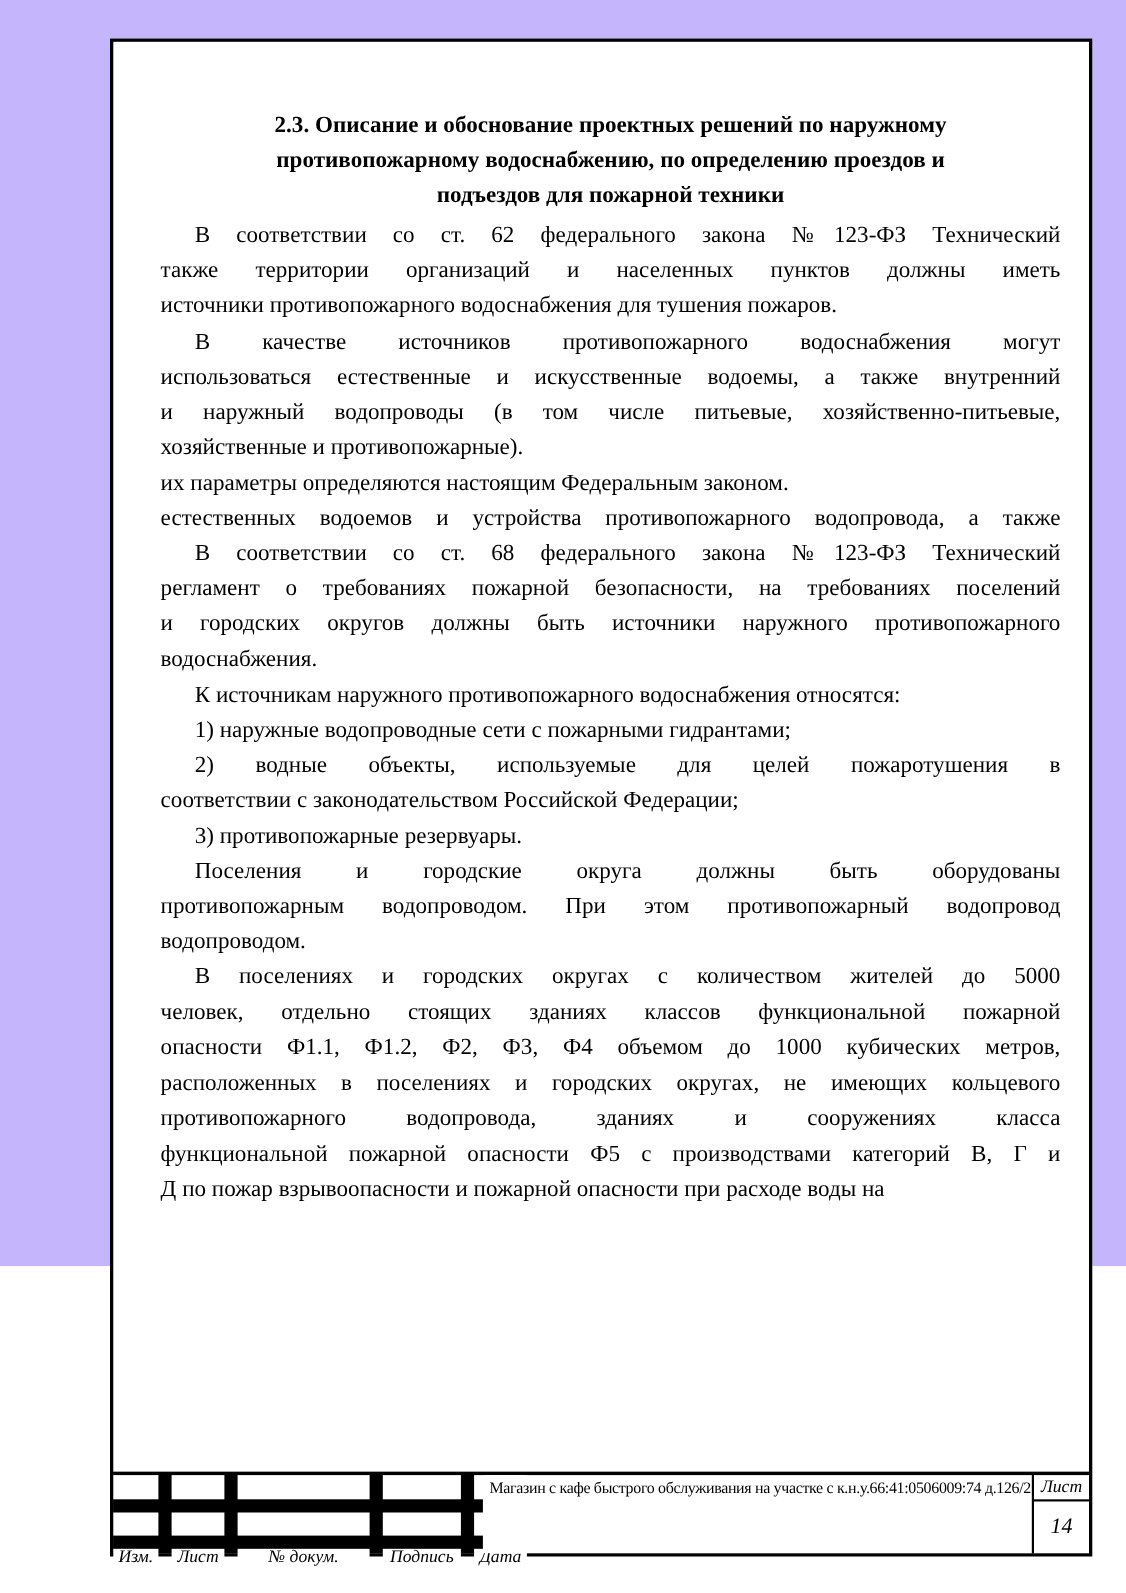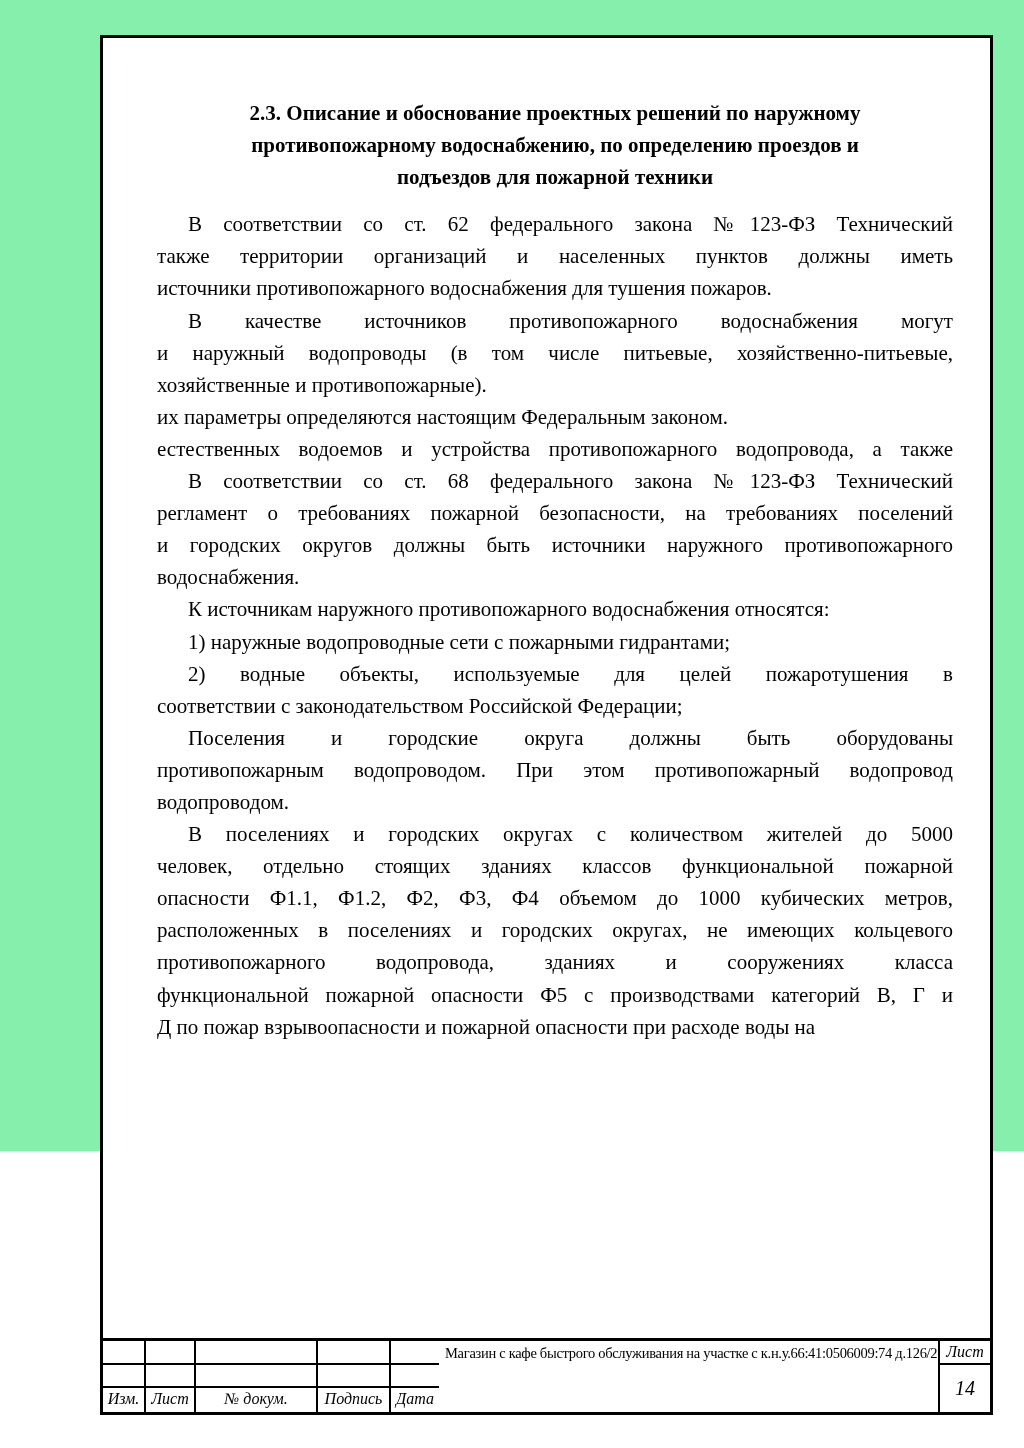--- a/index.html
+++ b/index.html
@@ -9,21 +9,21 @@
     width: 1024px;
     height: 1448px;
     overflow: hidden;
     font-family: "Liberation Serif", "DejaVu Serif", serif;
     color: #000;
   }
   .page {
     position: relative;
     width: 1024px;
     height: 1151px;
-    background: #86efac;
+    background: #c4b5fd;
   }
   .frame {
     position: absolute;
     left: 100px;
     top: 35px;
     width: 893px;
     height: 1380px;
     border: 3px solid #000;
     box-sizing: border-box;
     background: #ffffff;
@@ -43,21 +43,21 @@
     white-space: pre-line;
     line-height: 32.1px;
   }
   .doc-subtitle {
     margin: 32.1px 0 0 0;
     font-size: 21px;
     font-weight: bold;
     text-align: center;
     line-height: 32.1px;
   }
-  .paragraphs { margin: 15px; }
+  .paragraphs { margin: 4px; }
   .para { margin: 0; }
   .jline {
     display: block;
     text-align: justify;
     text-align-last: justify;
     white-space: normal;
   }
   .jline.last { text-align-last: left; }
   .jline.first { text-indent: 31px; }
 
@@ -70,21 +70,21 @@
     box-sizing: border-box;
     background: #000;
     display: flex;
   }
   .stamp-grid {
     width: 336px;
     flex: none;
     display: grid;
     grid-template-columns: 41px 48px 120px 71px 48px;
     grid-template-rows: 22px 21px auto;
-    gap: 2px;
+    gap: 12px;
     background: #000;
   }
   .cell { background: #fff; }
   .cell.label {
     display: flex;
     align-items: center;
     justify-content: center;
     font-style: italic;
     font-size: 16px;
     line-height: 1;
@@ -141,20 +141,21 @@
 противопожарному водоснабжению, по определению проездов и
 подъездов для пожарной техники</h1>
       <div class="paragraphs">
           <p class="para">
             <span class="jline first">В соответствии со ст. 62 федерального закона №123-ФЗ Технический</span>
             <span class="jline">также территории организаций и населенных пунктов должны иметь</span>
             <span class="jline last">источники противопожарного водоснабжения для тушения пожаров.</span>
           </p>
           <p class="para">
             <span class="jline first">В качестве источников противопожарного водоснабжения могут</span>
+            <span class="jline">использоваться естественные и искусственные водоемы, а также внутренний</span>
             <span class="jline">и наружный водопроводы (в том числе питьевые, хозяйственно-питьевые,</span>
             <span class="jline last">хозяйственные и противопожарные).</span>
           </p>
           <p class="para">
             <span class="jline last">их параметры определяются настоящим Федеральным законом.</span>
             <span class="jline">естественных водоемов и устройства противопожарного водопровода, а также</span>
           </p>
           <p class="para">
             <span class="jline first">В соответствии со ст. 68 федерального закона №123-ФЗ Технический</span>
             <span class="jline">регламент о требованиях пожарной безопасности, на требованиях поселений</span>
@@ -163,20 +164,23 @@
           </p>
           <p class="para">
             <span class="jline first last">К источникам наружного противопожарного водоснабжения относятся:</span>
           </p>
           <p class="para">
             <span class="jline first last">1) наружные водопроводные сети с пожарными гидрантами;</span>
           </p>
           <p class="para">
             <span class="jline first">2) водные объекты, используемые для целей пожаротушения в</span>
             <span class="jline last">соответствии с законодательством Российской Федерации;</span>
+          </p>
+          <p class="para">
+            <span class="jline first last">3) противопожарные резервуары.</span>
           </p>
           <p class="para">
             <span class="jline first">Поселения и городские округа должны быть оборудованы</span>
             <span class="jline">противопожарным водопроводом. При этом противопожарный водопровод</span>
             <span class="jline last">водопроводом.</span>
           </p>
           <p class="para">
             <span class="jline first">В поселениях и городских округах с количеством жителей до 5000</span>
             <span class="jline">человек, отдельно стоящих зданиях классов функциональной пожарной</span>
             <span class="jline">опасности Ф1.1, Ф1.2, Ф2, Ф3, Ф4 объемом до 1000 кубических метров,</span>

